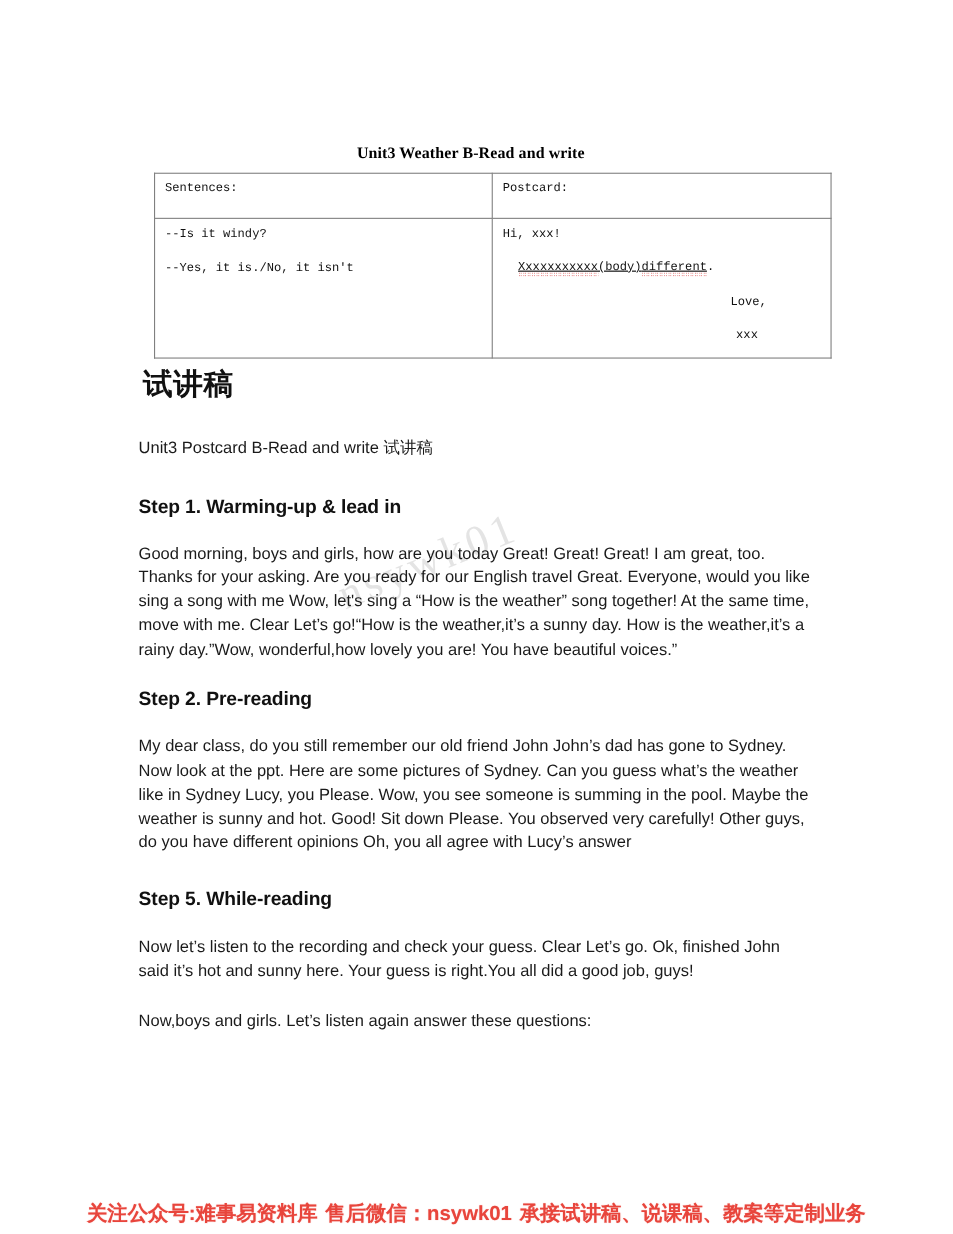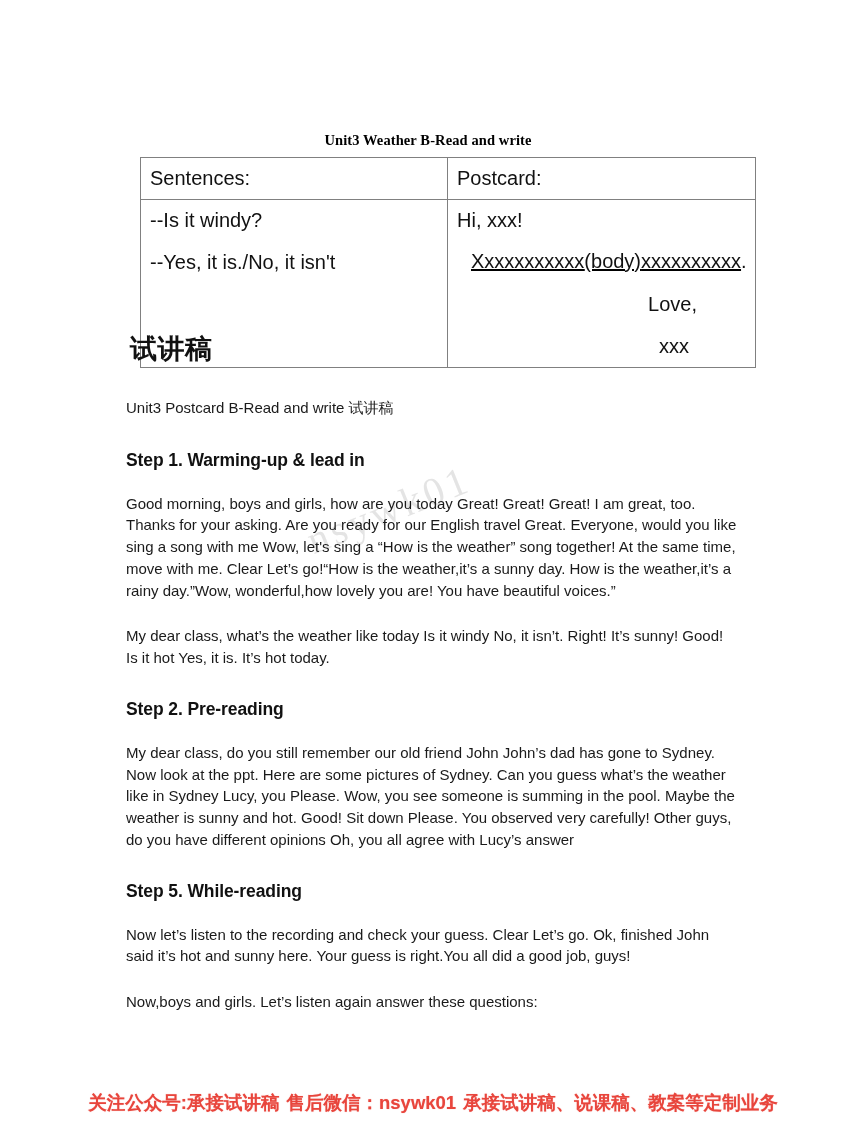--- a/index.html
+++ b/index.html
@@ -48,22 +48,22 @@
     text-align: center;
     color: #000;
     margin-bottom: 8px;
     letter-spacing: 0.1px;
     margin-top: 24px;
   }
   table.worksheet {
     border-collapse: collapse;
     width: 576px;
     table-layout: fixed;
-    font-family: Liberation Sans, sans-serif;
-    font-size: 20px;
+    font-family: Liberation Mono, monospace;
+    font-size: 11px;
     color: #111;
   }
   table.worksheet td {
     border: 1px solid #808080;
     vertical-align: top;
     padding: 8px 10px 8px 9px;
   }
   td.col-left  { width: 287px; }
   td.col-right { width: 288px; }
   td.row-head  { height: 24px; }
@@ -183,49 +183,48 @@
           <div class="cell-line">Postcard:</div>
         </td>
       </tr>
       <tr>
         <td class="col-left row-body">
           <div class="cell-line">--Is it windy?</div>
           <div class="cell-line">--Yes, it is./No, it isn't</div>
         </td>
         <td class="col-right row-body">
           <div class="pc-greeting">Hi, xxx!</div>
-          <div class="pc-body"><span class="spell">Xxxxxxxxxxx</span><span class="plain">(body)</span><span class="spell">xxxxxxxxxx</span><span>.</span></div>
+          <div class="pc-body"><span class="spell">Xxxxxxxxxxx</span><span class="plain">(body)</span><span class="spell">different</span><span>.</span></div>
           <div class="pc-love">Love,</div>
           <div class="pc-sign">xxx</div>
         </td>
       </tr>
     </tbody>
   </table>
 </div>
 
 <div class="article">
 
   <h1 class="doc-h1">试讲稿</h1>
 
   <p class="lead">Unit3 Postcard B-Read and write 试讲稿</p>
 
   <div class="step-block">
     <h2 class="doc-h2">Step 1. Warming-up &amp; lead in</h2>
     <p class="para">Good morning, boys and girls, how are you today Great! Great! Great! I am great, too. Thanks for your asking. Are you ready for our English travel Great. Everyone, would you like sing a song with me Wow, let's sing a “How is the weather” song together! At the same time, move with me. Clear Let’s go!“How is the weather,it’s a sunny day. How is the weather,it’s a rainy day.”Wow, wonderful,how lovely you are! You have beautiful voices.”</p>
-    <p class="para last-in-step">My dear class, what’s the weather like today Is it windy No, it isn’t. Right! It’s sunny! Good! Is it hot Yes, it is. It’s hot today.</p>
   </div>
 
   <div class="step-block">
     <h2 class="doc-h2">Step 2. Pre-reading</h2>
     <p class="para last-in-step">My dear class, do you still remember our old friend John John’s dad has gone to Sydney. Now look at the ppt. Here are some pictures of Sydney. Can you guess what’s the weather like in Sydney Lucy, you Please. Wow, you see someone is summing in the pool. Maybe the weather is sunny and hot. Good! Sit down Please. You observed very carefully! Other guys, do you have different opinions Oh, you all agree with Lucy’s answer</p>
   </div>
 
   <div class="step-block">
     <h2 class="doc-h2">Step 5. While-reading</h2>
     <p class="para">Now let’s listen to the recording and check your guess. Clear Let’s go. Ok, finished John said it’s hot and sunny here. Your guess is right.You all did a good job, guys!</p>
     <p class="para">Now,boys and girls. Let’s listen again answer these questions:</p>
   </div>
 
 </div>
 
 <div class="footer-banner">
-  <div class="footer-text"><span>关注公众号:承接试讲稿</span><span class="seg-spacer"></span><span>售后微信：nsywk01</span><span class="seg-spacer"></span><span>承接试讲稿、说课稿、教案等定制业务</span></div>
+  <div class="footer-text"><span>关注公众号:难事易资料库</span><span class="seg-spacer"></span><span>售后微信：nsywk01</span><span class="seg-spacer"></span><span>承接试讲稿、说课稿、教案等定制业务</span></div>
 </div>
 
 </body></html>

